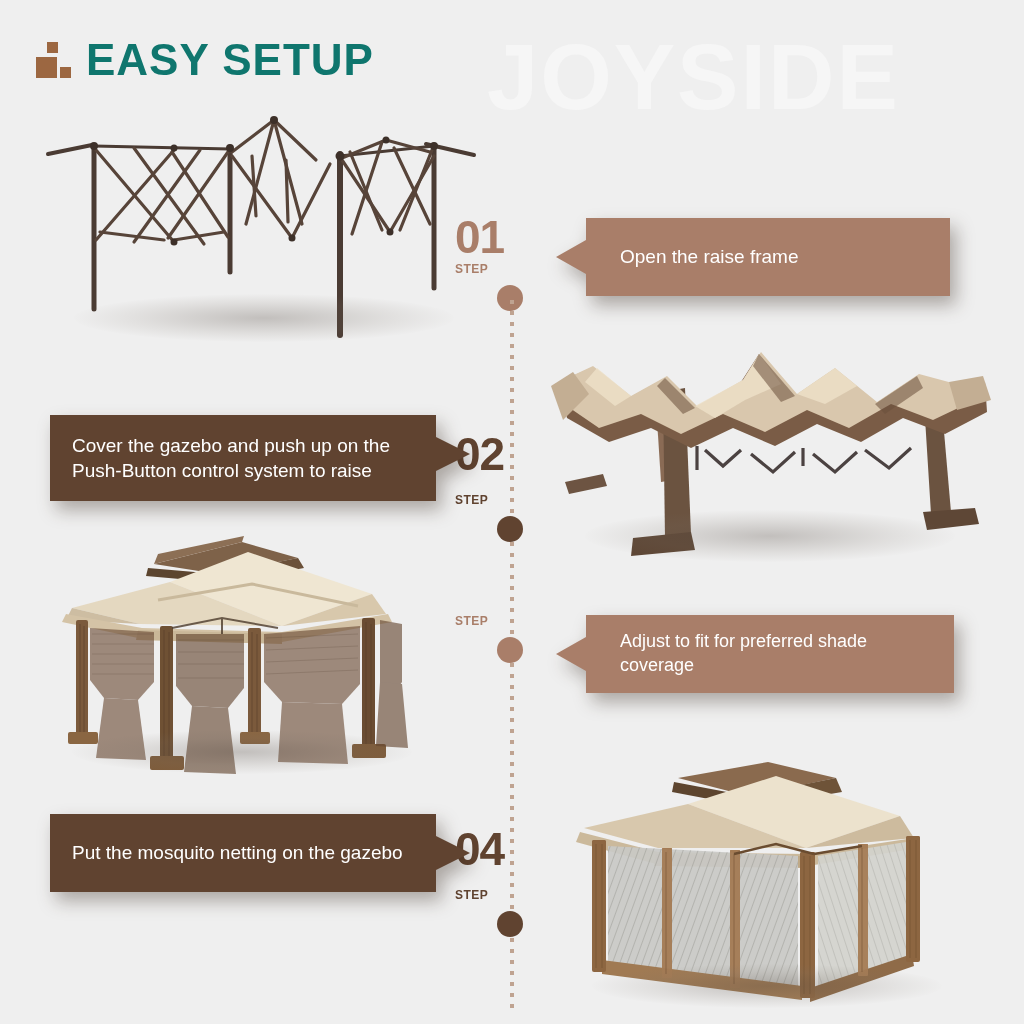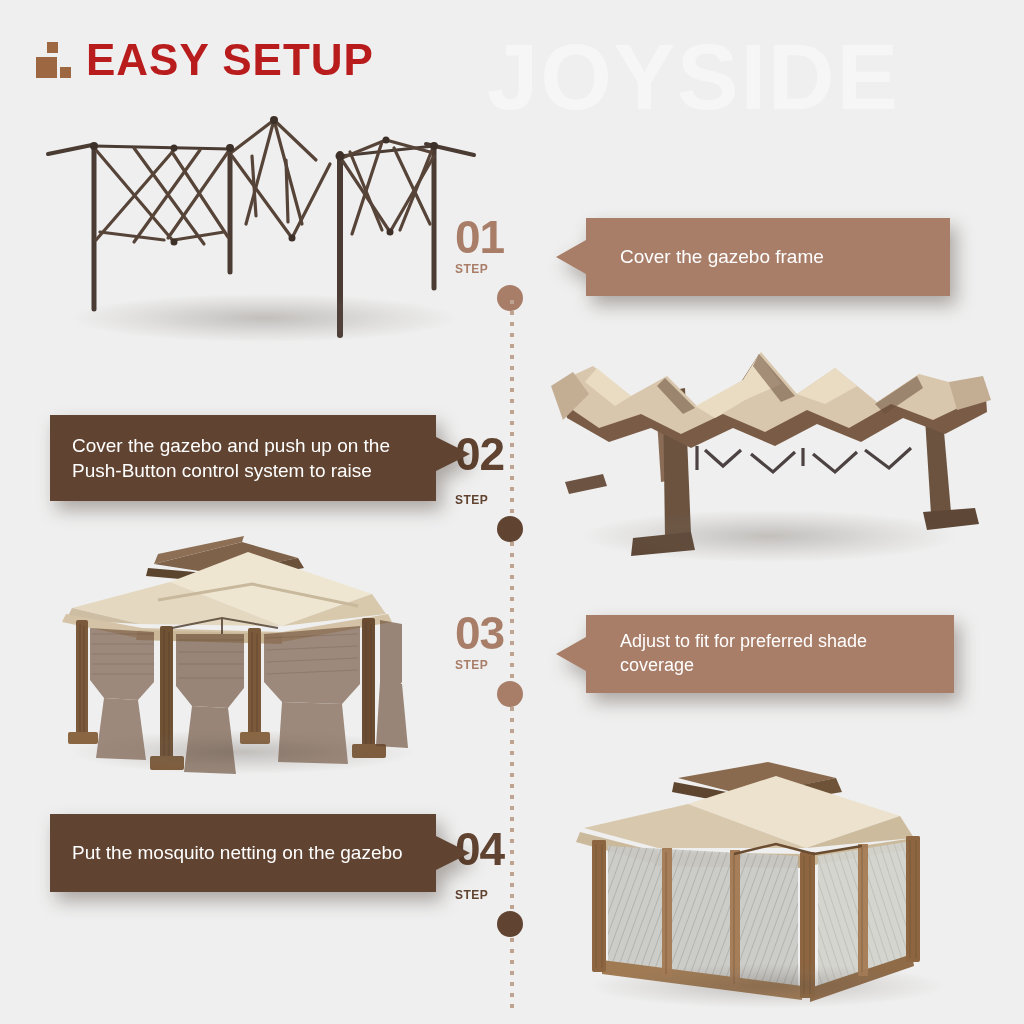--- a/index.html
+++ b/index.html
@@ -23,21 +23,21 @@
 
   
   .header{ position:absolute; left:36px; top:38px; display:flex; align-items:center; gap:16px;}
   .logo-mark{ position:relative; width:34px; height:36px; }
   .logo-mark i{ position:absolute; display:block; background:#9c6741; }
   .logo-sq-top   { left:11px; top:0px;  width:11px; height:11px; }
   .logo-sq-big   { left:0px;  top:15px; width:21px; height:21px; }
   .logo-sq-small { left:24px; top:25px; width:11px; height:11px; }
   .title{
     font-size:44px; font-weight:700; letter-spacing:1px;
-    color:#b91c1c; line-height:1;
+    color:#0f766e; line-height:1;
   }
 
   
   .spine{
     position:absolute; left:510px; top:300px; width:4px; height:712px;
     background-image:linear-gradient(to bottom,#bfa391 0 4px, rgba(0,0,0,0) 4px 11px);
     background-size:4px 11px;
   }
 
   
@@ -165,21 +165,21 @@
   </div>
 
   <div class="step-marker tone-light" style="left:455px; top:216px;">
     <div class="step-num">01</div>
     <div class="step-word">STEP</div>
     <div class="step-dot"></div>
   </div>
   <div class="banner point-left tint-light" style="left:556px; top:218px; width:394px;">
     <div class="body">
       <div class="shape"></div>
-      <div class="txt">Cover the gazebo frame</div>
+      <div class="txt">Open the raise frame</div>
     </div>
   </div>
 
   <div class="spine"></div>
 
   <div class="photo" style="left:545px; top:342px; width:450px; height:228px;">
     <div class="ground-shadow" style="left:40px; top:168px; width:370px; height:52px;"></div>
     <svg width="450" height="228" viewBox="0 0 450 228">
 
       <g>
@@ -299,21 +299,20 @@
       </g>
 
       <g stroke="#4c3b2c" stroke-width="2" fill="none" opacity="0.8">
         <path d="M130 106 L180 96 L236 106"></path>
         <path d="M180 96 L180 112"></path>
       </g>
     </svg>
   </div>
 
   <div class="step-marker tone-light" style="left:455px; top:612px;">
-    <div class="step-num">03</div>
     <div class="step-word">STEP</div>
     <div class="step-dot"></div>
   </div>
   <div class="banner point-left tint-light" style="left:556px; top:615px; width:398px;">
     <div class="body">
       <div class="shape"></div>
       <div class="txt" style="font-size:18px;">Adjust to fit for preferred shade coverage</div>
     </div>
   </div>
 

